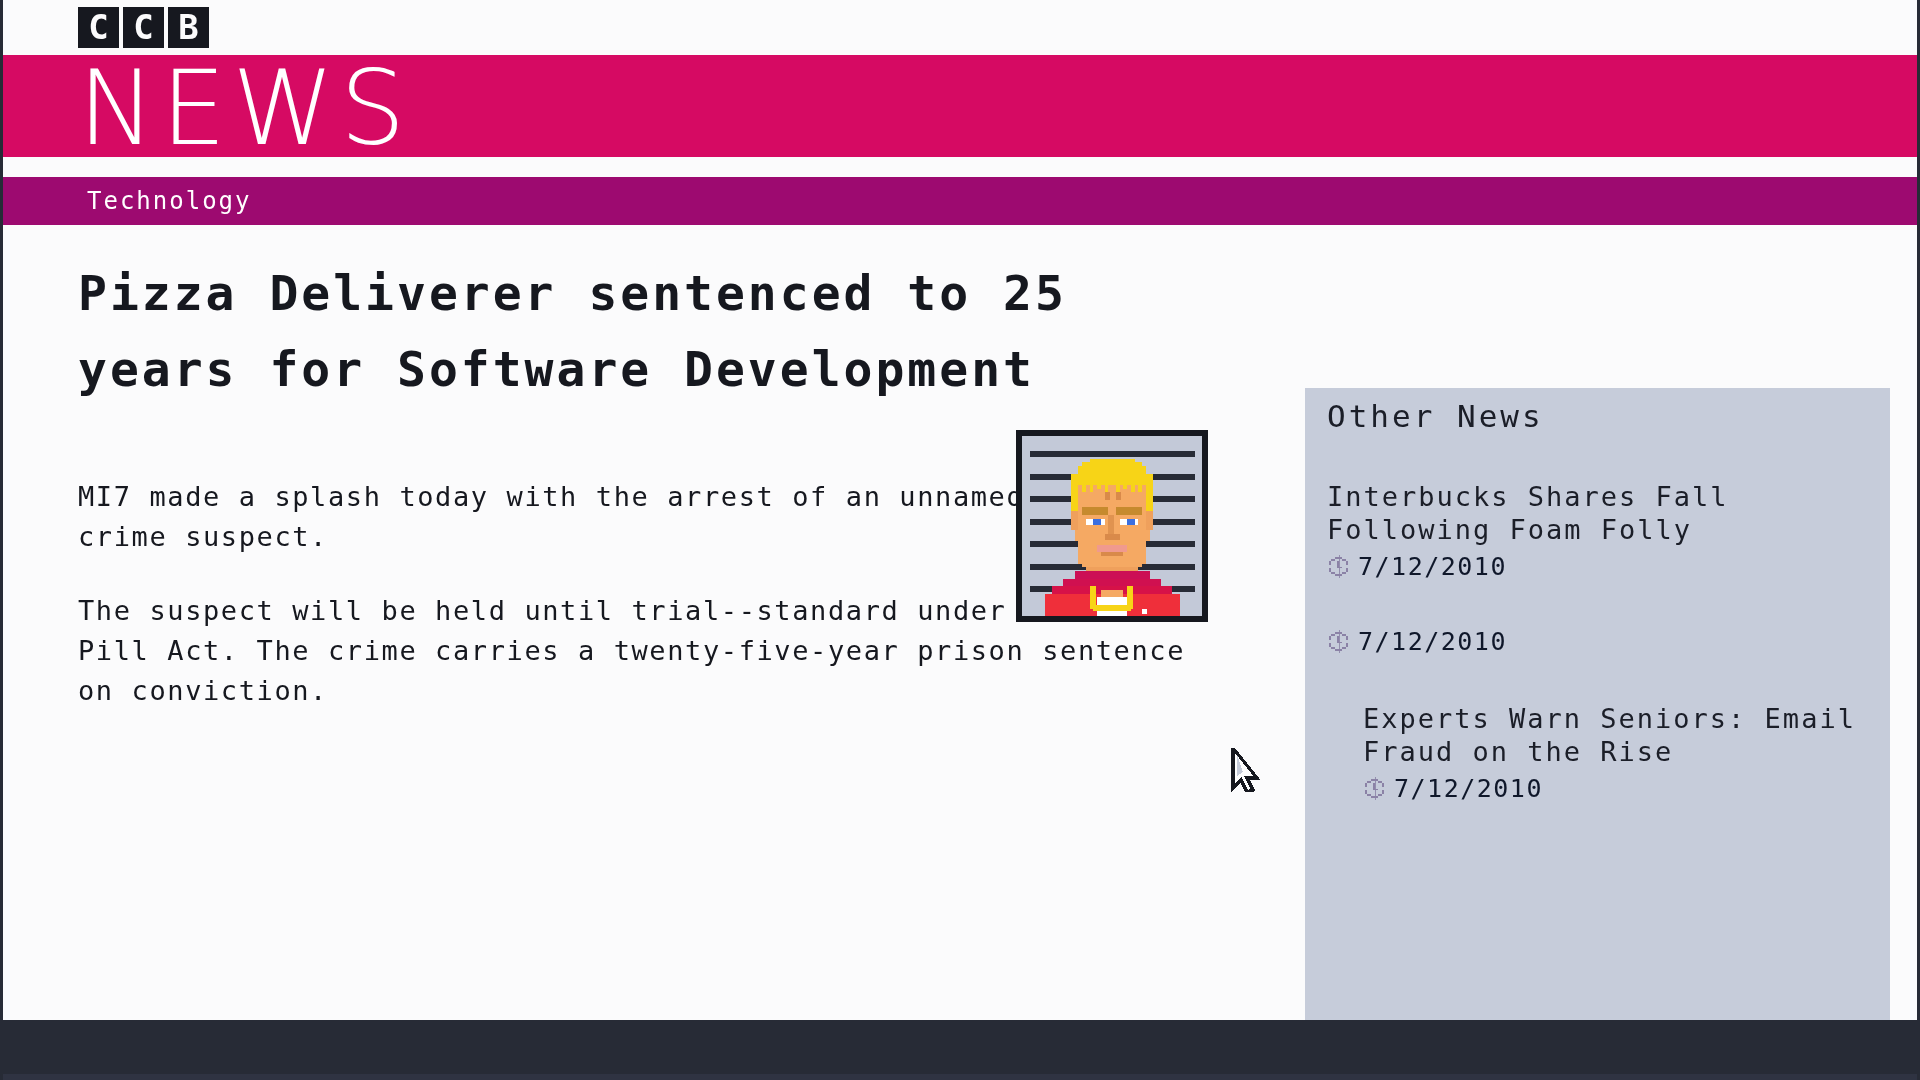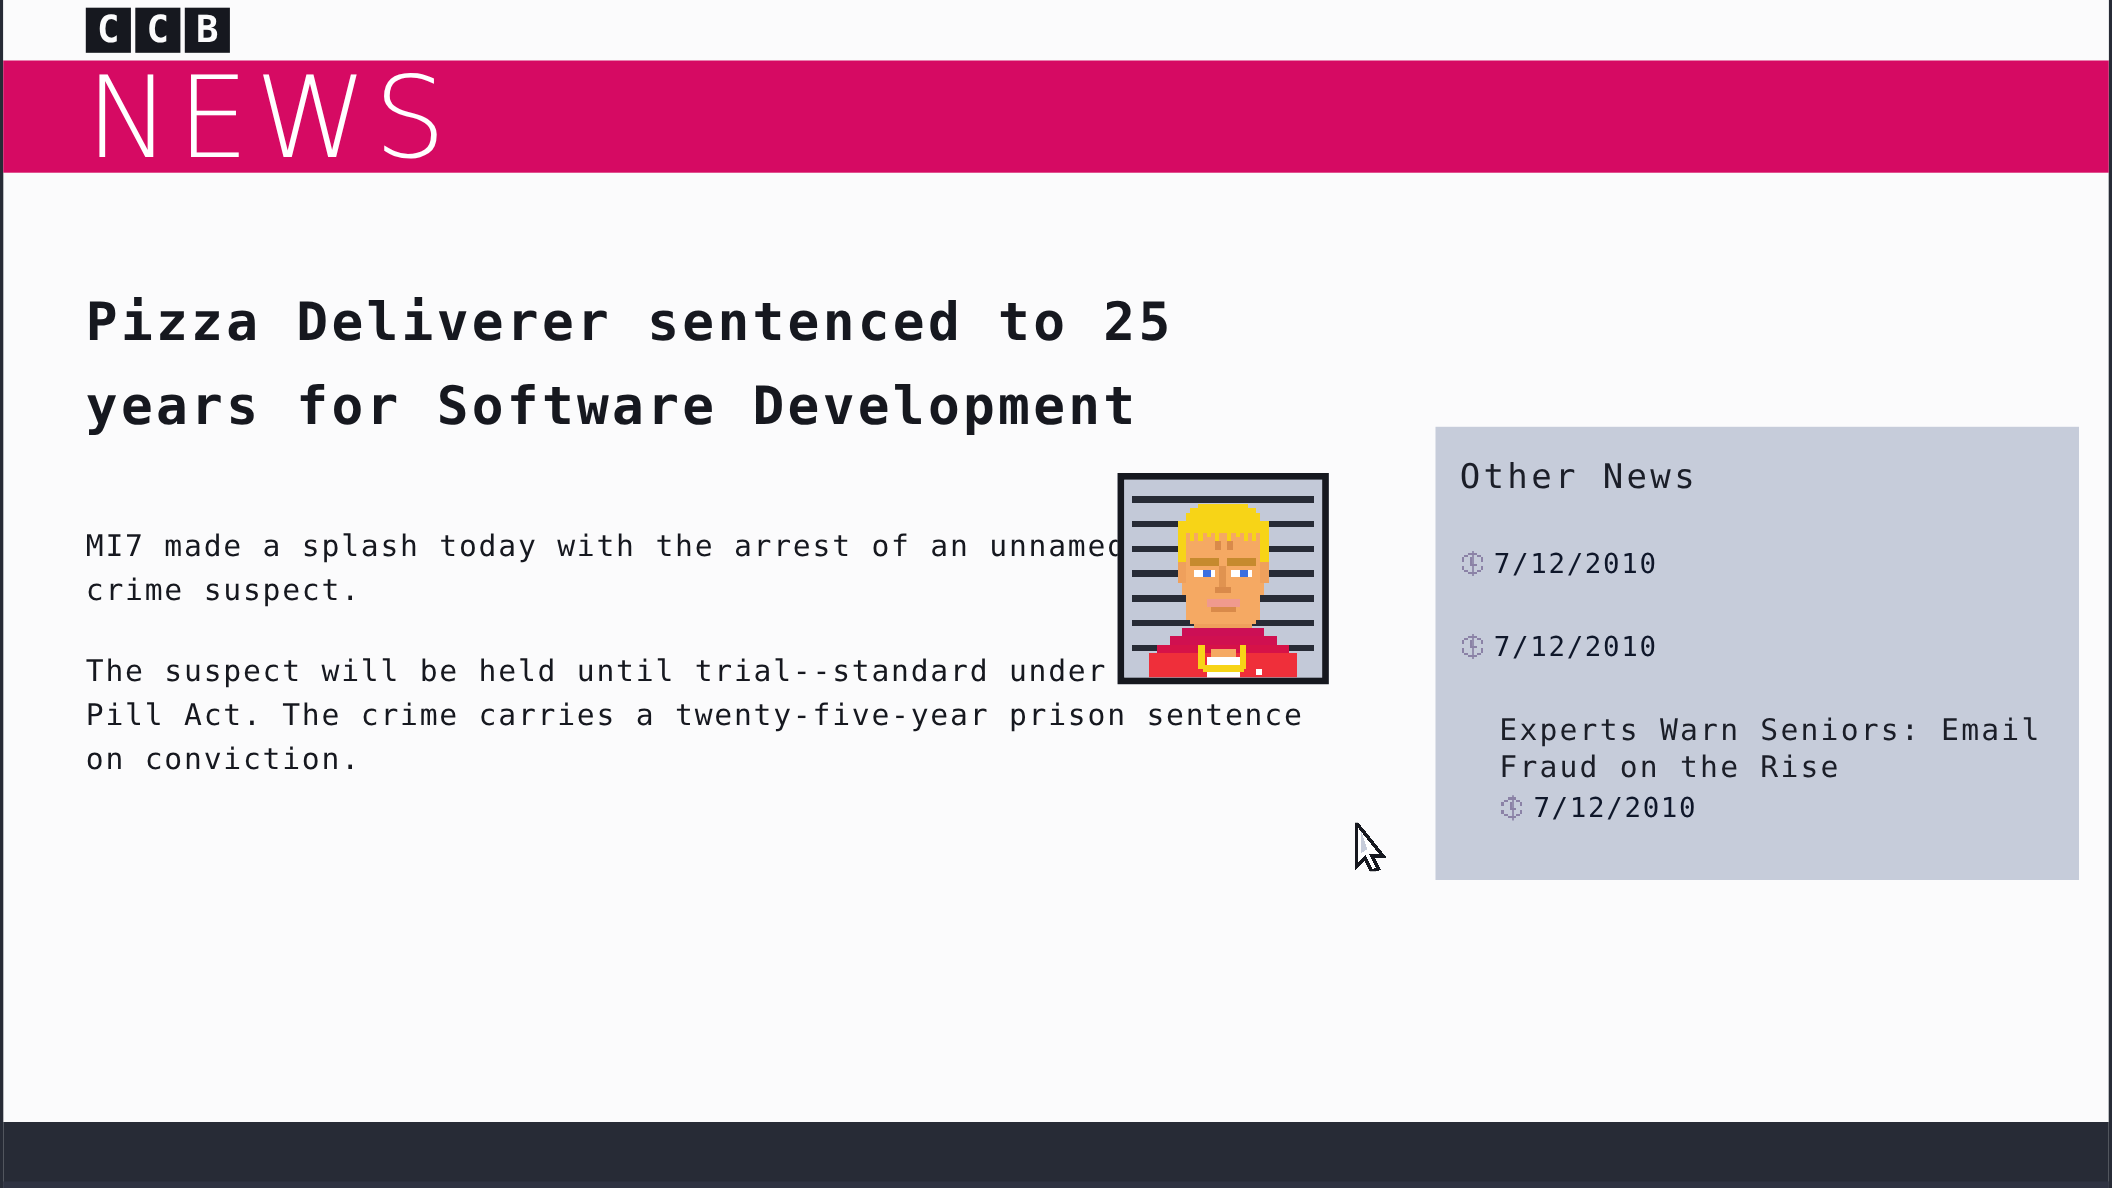--- a/index.html
+++ b/index.html
@@ -97,23 +97,23 @@
     width:192px; height:192px;
     border:6px solid #16181f;
     background:#c3c9d8;
     overflow:hidden;
   }
   #mugshot svg{ display:block; width:100%; height:100%; }
 
   
   #sidebar{
     position:absolute; left:1302px; top:388px;
-    width:585px; height:412px;
+    width:585px; height:692px;
     background:#c6ccda;
-    padding:28px 22px 0 22px;
+    padding:10px 22px 0 22px;
   }
   #sidebar-title{
     color:#1b1e28;
     font-family:"DejaVu Sans Mono","Liberation Mono",monospace;
     font-size:31px;
     letter-spacing:3px;
     margin-bottom:46px;
   }
   .news-item{ margin-bottom:46px; }
   .news-item:last-child{ margin-bottom:0;margin-left:36px; }
@@ -161,20 +161,23 @@
       <span class="logo-box">C</span>
       <span class="logo-box">C</span>
       <span class="logo-box">B</span>
     </div>
   </div>
 
   <div id="brandbar">
     <div id="brand-word">NEWS</div>
   </div>
 
+  <div id="sectionbar">
+    <div id="section-label">Technology</div>
+  </div>
 
   <div id="article">
     <h1 id="headline">Pizza Deliverer sentenced to 25 years for Software Development</h1>
     <div id="body-copy">
       <p class="para">MI7 made a splash today with the arrest of an unnamed cyber-crime suspect.</p>
       <p class="para">The suspect will be held until trial--standard under the BLU Pill Act. The crime carries a twenty-five-year prison sentence on conviction.</p>
     </div>
   </div>
 
   <div id="mugshot">
@@ -244,20 +247,21 @@
       <rect x="28" y="40" width="1.6" height="6" fill="#f7d417"></rect>
       <rect x="19" y="45" width="10" height="1.6" fill="#f7d417"></rect>
       <rect x="32" y="46" width="1.4" height="1.4" fill="#ffffff"></rect>
     </svg>
   </div>
 
   <aside id="sidebar">
     <div id="sidebar-title">Other News</div>
 
     <div class="news-item">
+      <div class="news-head">Interbucks Shares Fall Following Foam Folly</div>
       <div class="news-meta">
         <span class="clock-icon">
           <svg width="23" height="23" viewBox="0 0 12 12" shape-rendering="crispEdges" xmlns="http://www.w3.org/2000/svg">
             <rect x="4" y="1" width="4" height="1" fill="#8b82a6"></rect>
             <rect x="2" y="2" width="2" height="1" fill="#8b82a6"></rect>
             <rect x="8" y="2" width="2" height="1" fill="#8b82a6"></rect>
             <rect x="1" y="3" width="1" height="2" fill="#8b82a6"></rect>
             <rect x="10" y="3" width="1" height="2" fill="#8b82a6"></rect>
             <rect x="1" y="7" width="1" height="2" fill="#8b82a6"></rect>
             <rect x="10" y="7" width="1" height="2" fill="#8b82a6"></rect>

